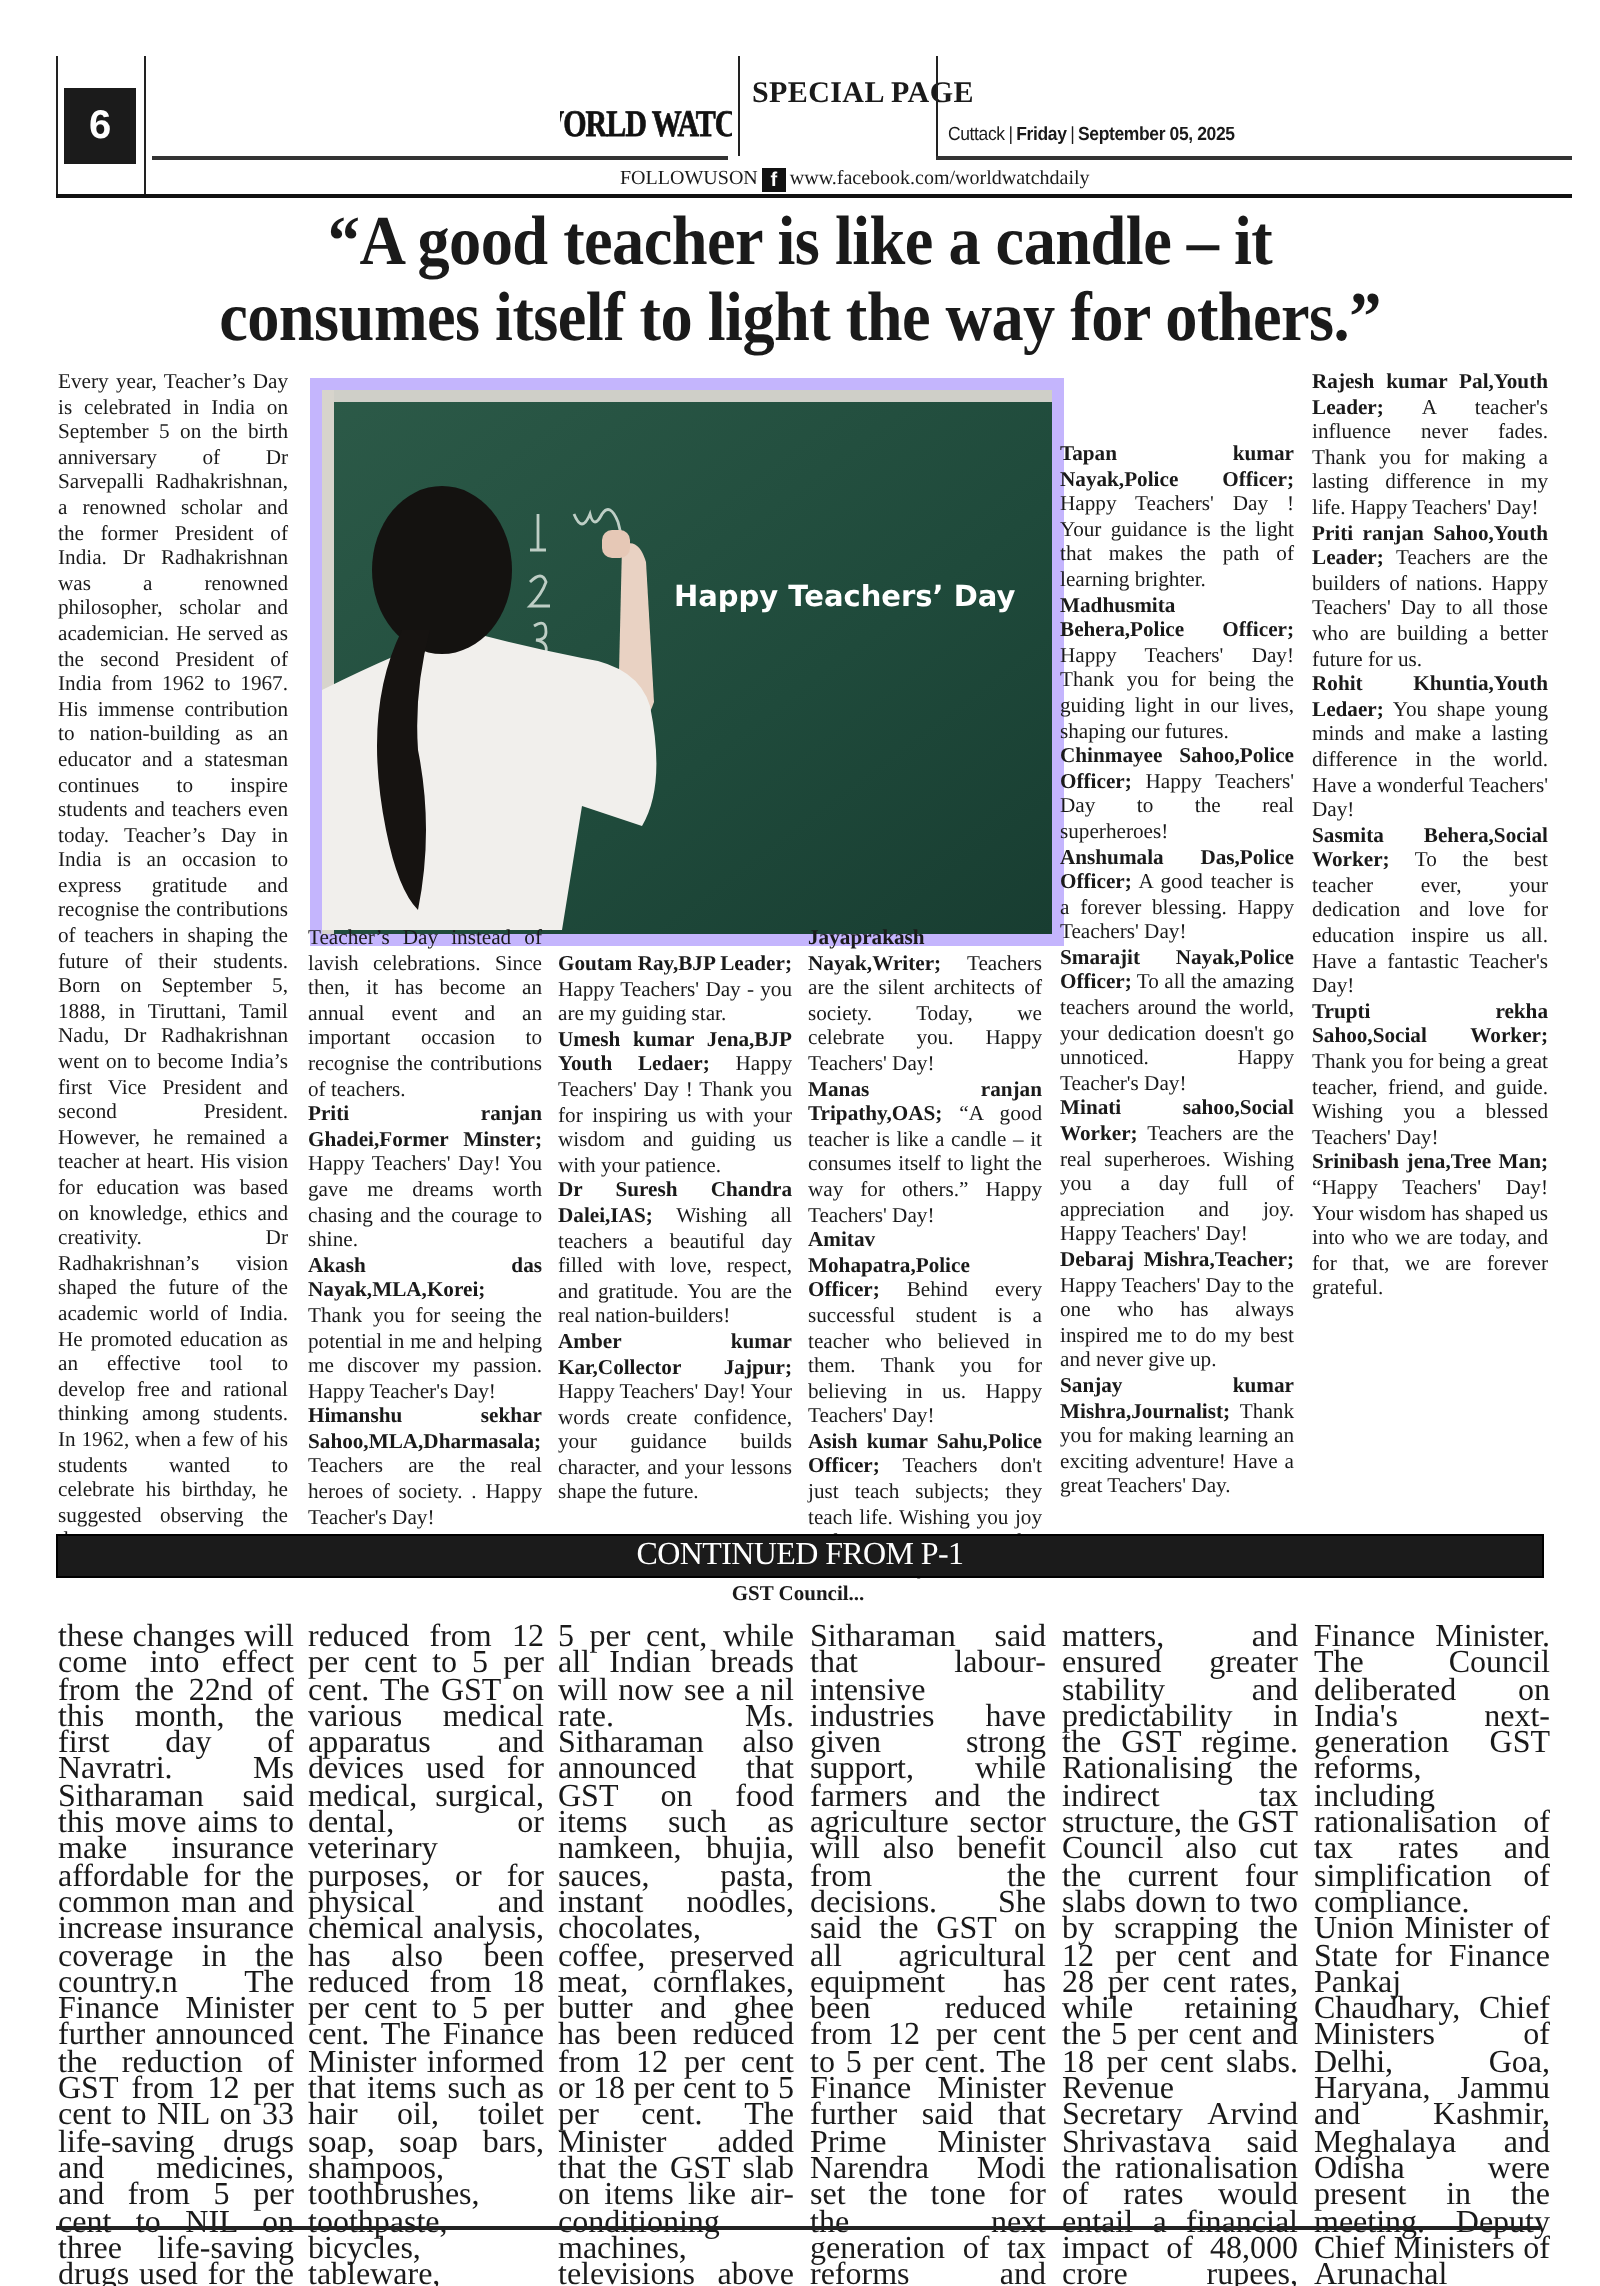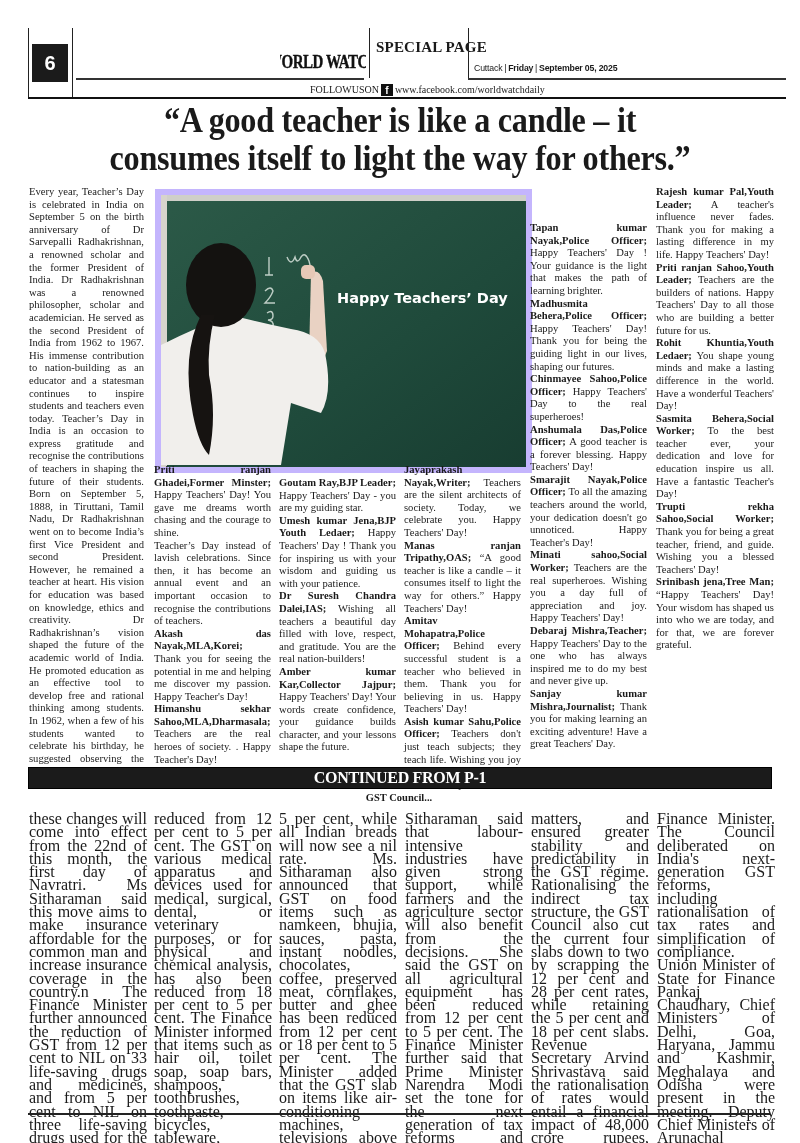--- a/index.html
+++ b/index.html
@@ -46,21 +46,21 @@
   .col5 { left: 530px; top: 186px; width: 117px; margin-top: 36px; }
   .col6 { left: 656px; top: 186px; width: 118px; }
 
   
   .photo { position: absolute; left: 155px; top: 189px; width: 365px; height: 272px; border: 6px solid #c4b5fd;
            overflow: hidden; background: #737373; }
   .photo svg { display: block; width: 100%; height: 100%; }
 
   
   .cont-banner { position: absolute; left: 28px; top: 767px; width: 742px; height: 20px; background: #1b1b1b;
-                 color: #fff; text-align: center; font-family: "Liberation Serif", serif; font-weight: bold;
+                 color: #fff; text-align: center; font-family: "Liberation Serif", serif; font-weight: normal;
                  font-size: 16px; line-height: 20px; letter-spacing: -0.3px; border: 1px solid #000; }
   .cont-sub { position: absolute; left: 28px; top: 792px; width: 742px; text-align: center;
               font-family: "Liberation Serif", serif; font-weight: bold; font-size: 10.5px; }
 
   .gcol { position: absolute; top: 812px; width: 118px; font-size: 16px; line-height: 13.3px;
           text-align: justify; }
   .g1 { left: 29px; } .g2 { left: 154px; } .g3 { left: 279px; } .g4 { left: 405px; }
   .g5 { left: 531px; } .g6 { left: 657px; }
   .bottom-rule { position: absolute; left: 28px; top: 1113px; width: 742px; height: 2px; background: #222; }
 </style>
@@ -127,22 +127,22 @@
     <path d="M40 120 q-20 40 -8 100 q6 30 16 40 q8 -40 0 -80 q-2 -30 6 -60 z" fill="#161311"></path>
     <text class="photo-caption-svg" x="176" y="108" fill="#ffffff" font-family="DejaVu Sans, sans-serif" font-weight="bold" font-size="14.5">Happy Teachers’ Day</text>
   </svg>
 </div>
 
 <div class="col col1">
   <p>Every year, Teacher’s Day is celebrated in India on September 5 on the birth anniversary of Dr Sarvepalli Radhakrishnan, a renowned scholar and the former President of India. Dr Radhakrishnan was a renowned philosopher, scholar and academician. He served as the second President of India from 1962 to 1967. His immense contribution to nation-building as an educator and a statesman continues to inspire students and teachers even today. Teacher’s Day in India is an occasion to express gratitude and recognise the contributions of teachers in shaping the future of their students. Born on September 5, 1888, in Tiruttani, Tamil Nadu, Dr Radhakrishnan went on to become India’s first Vice President and second President. However, he remained a teacher at heart. His vision for education was based on knowledge, ethics and creativity. Dr Radhakrishnan’s vision shaped the future of the academic world of India. He promoted education as an effective tool to develop free and rational thinking among students. In 1962, when a few of his students wanted to celebrate his birthday, he suggested observing the day as</p>
 </div>
 
 <div class="col col2">
+  <p>Teacher’s Day instead of lavish celebrations. Since then, it has become an annual event and an important occasion to recognise the contributions of teachers.</p>
   <p><b>Priti ranjan Ghadei,Former Minster;</b><span> Happy Teachers' Day! You gave me dreams worth chasing and the courage to shine.</span></p>
-  <p>Teacher’s Day instead of lavish celebrations. Since then, it has become an annual event and an important occasion to recognise the contributions of teachers.</p>
   <p><b>Akash das Nayak,MLA,Korei;</b><span> Thank you for seeing the potential in me and helping me discover my passion. Happy Teacher's Day!</span></p>
   <p><b>Himanshu sekhar Sahoo,MLA,Dharmasala;</b><span> Teachers are the real heroes of society. . Happy Teacher's Day!</span></p>
 </div>
 
 <div class="col col3">
   <p><b>Goutam Ray,BJP Leader;</b><span> Happy Teachers' Day - you are my guiding star.</span></p>
   <p><b>Umesh kumar Jena,BJP Youth Ledaer;</b><span> Happy Teachers' Day ! Thank you for inspiring us with your wisdom and guiding us with your patience.</span></p>
   <p><b>Dr Suresh Chandra Dalei,IAS;</b><span> Wishing all teachers a beautiful day filled with love, respect, and gratitude. You are the real nation-builders!</span></p>
   <p><b>Amber kumar Kar,Collector Jajpur;</b><span> Happy Teachers' Day! Your words create confidence, your guidance builds character, and your lessons shape the future.</span></p>
 </div>

